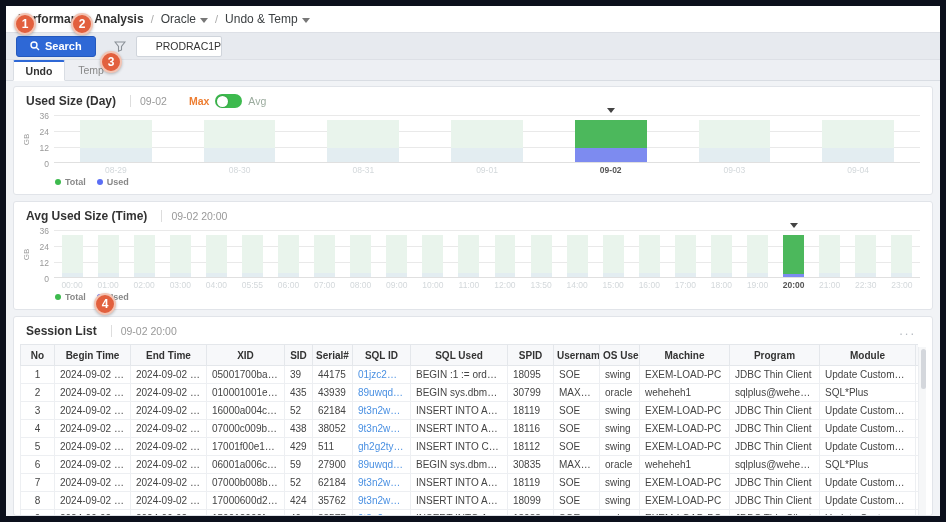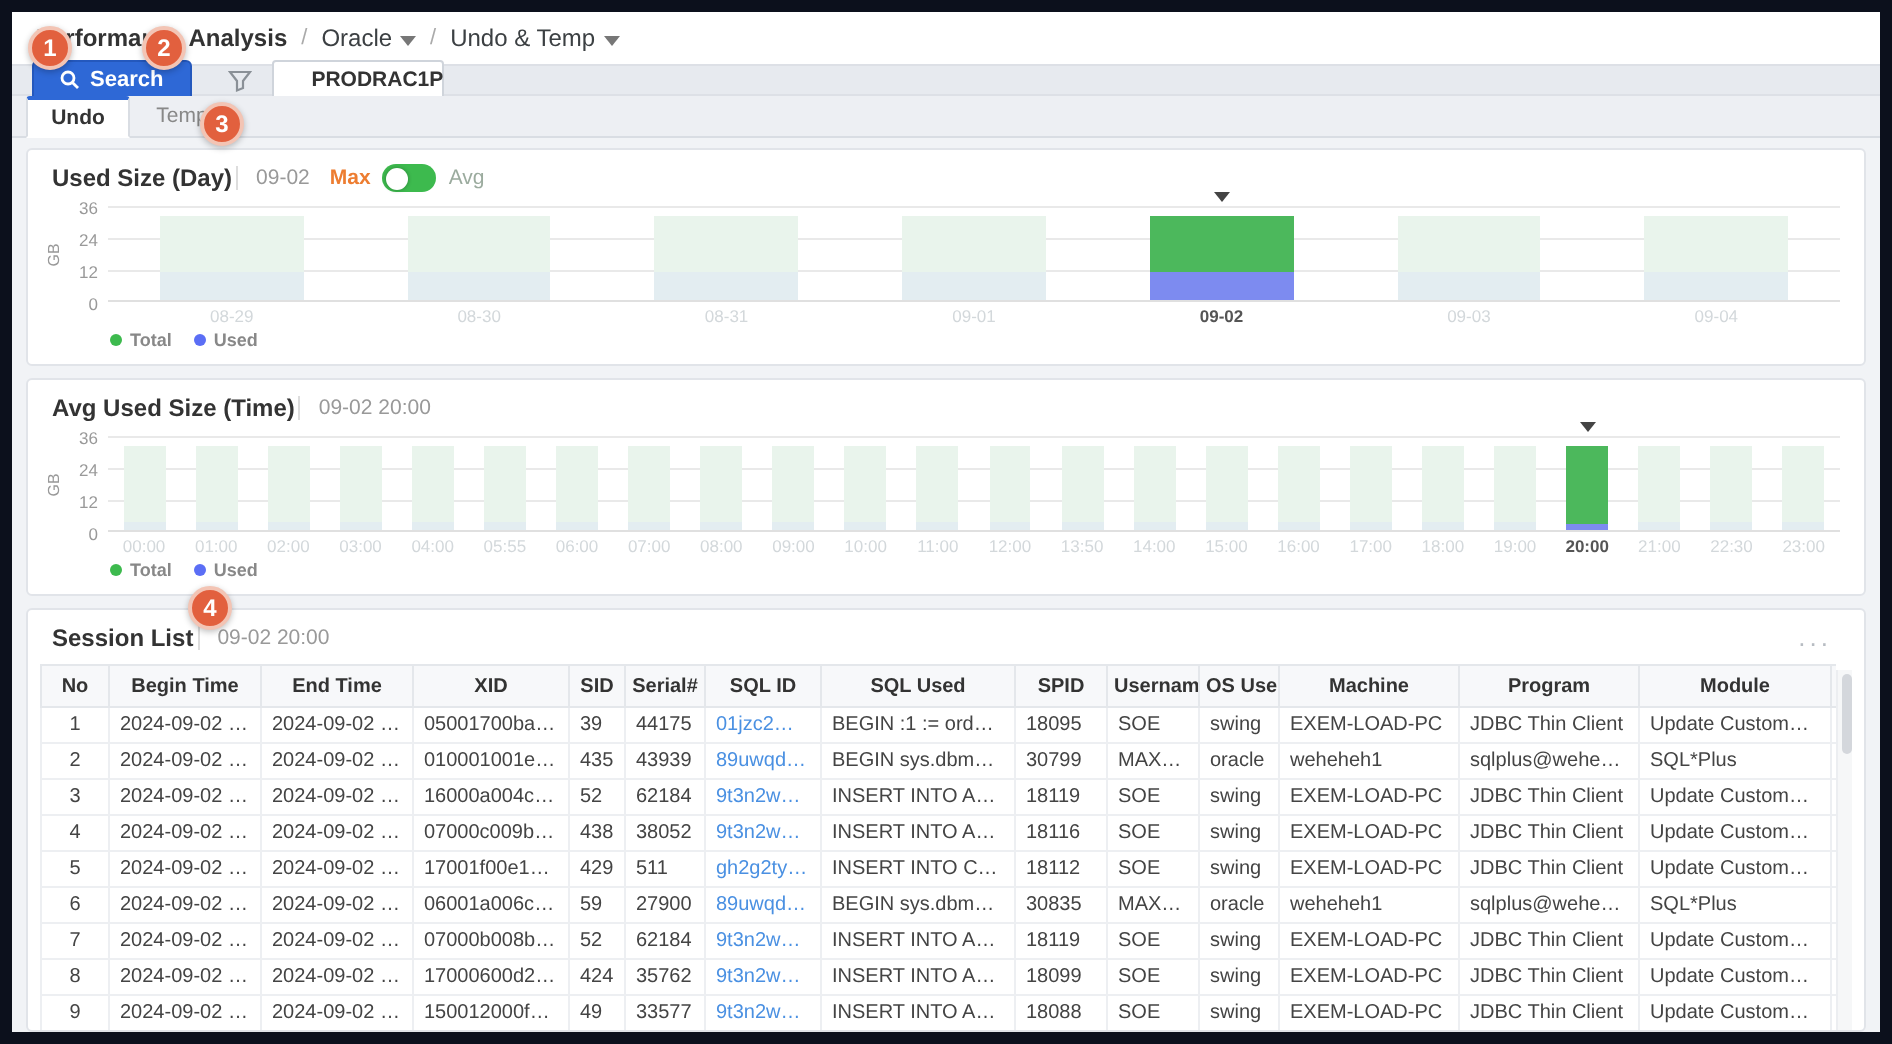--- a/index.html
+++ b/index.html
@@ -8,35 +8,35 @@
   .app { width:100%; height:100%; background:#fff; position:relative; display:flex; flex-direction:column; overflow:hidden; }
 
   
   .breadcrumb { height:26px; display:flex; align-items:center; gap:7px; padding:0 12px; font-size:12px; color:#3c4043; background:#fff; flex:none; }
   .bc-root { font-weight:600; color:#333; }
   .bc-sep { color:#aaa; font-size:11px; }
   .bc-item { display:flex; align-items:center; gap:4px; cursor:pointer; color:#3c4043; }
   .caret { width:0; height:0; border-left:4px solid transparent; border-right:4px solid transparent; border-top:5px solid #777; margin-top:2px; }
 
   
-  .filterbar { height:16px; background:#e7eaef; border-top:1px solid #dde0e6; border-bottom:1px solid #dde0e6; display:flex; align-items:center; gap:10px; padding:0 10px; flex:none; }
+  .filterbar { height:28px; background:#e7eaef; border-top:1px solid #dde0e6; border-bottom:1px solid #dde0e6; display:flex; align-items:center; gap:10px; padding:0 10px; flex:none; }
   .search-btn { display:flex; align-items:center; gap:5px; background:#2e68d6; border:1px solid #2458bd; color:#fff; height:21px; padding:0 13px; border-radius:3px; font-size:11px; font-weight:700; cursor:pointer; }
   .funnel { margin-left:8px; }
-  .instance-box { height:21px; width:86px; background:#fff; border:1px solid #cfd4db; border-radius:2px; display:flex; align-items:center; padding:0 19px; font-size:10.5px; color:#333;font-weight:bold; }
+  .instance-box { height:21px; width:86px; background:#fff; border:1px solid #cfd4db; border-radius:2px; display:flex; align-items:center; padding:0 19px; font-size:10.5px; color:#333; }
   .date-box { height:21px; background:#fff; border:1px solid #cfd4db; border-radius:2px; display:flex; align-items:center; gap:6px; padding:0 9px; font-size:10.5px; color:#333; }
 
   
   .tabbar { height:21px; background:#edeff3; border-bottom:1px solid #d9dde3; display:flex; padding-left:7px; flex:none; }
   .tab { width:52px; display:flex; align-items:center; justify-content:center; font-size:10.5px; color:#888; cursor:pointer; }
   .tab.active { background:#fff; color:#333; font-weight:700; border:1px solid #d9dde3; border-bottom:1px solid #fff; border-top:2px solid #2e68d6; border-radius:2px 2px 0 0; margin-bottom:-1px; }
 
   
   .content { flex:1; min-height:0; background:#f1f3f6; padding:5px 7px 0; display:flex; flex-direction:column; gap:6px; overflow:hidden; }
   .card { background:#fff; border:1px solid #e1e4e9; border-radius:3px; flex:none; }
-  .card-head { display:flex; align-items:center; padding:7px 12px 2px; gap:2px; }
+  .card-head { display:flex; align-items:center; padding:7px 12px 2px; gap:14px; }
   .card-title { font-size:12px; font-weight:700; color:#333; }
   .card-sub { font-size:10.5px; color:#999; padding-left:9px; border-left:1px solid #ddd; }
 
   
   .toggle-wrap { display:flex; align-items:center; gap:6px; margin-left:8px; }
   .tg-max { font-size:10.5px; font-weight:700; color:#ed7d31; }
   .tg-track { width:27px; height:14px; background:#3dba4e; border-radius:8px; position:relative; cursor:pointer; }
   .tg-knob { position:absolute; left:1.5px; top:1.5px; width:11px; height:11px; background:#fff; border-radius:50%; box-shadow:0 0 2px rgba(0,0,0,.3); }
   .tg-avg { font-size:10.5px; color:#9bab9e; }
 

